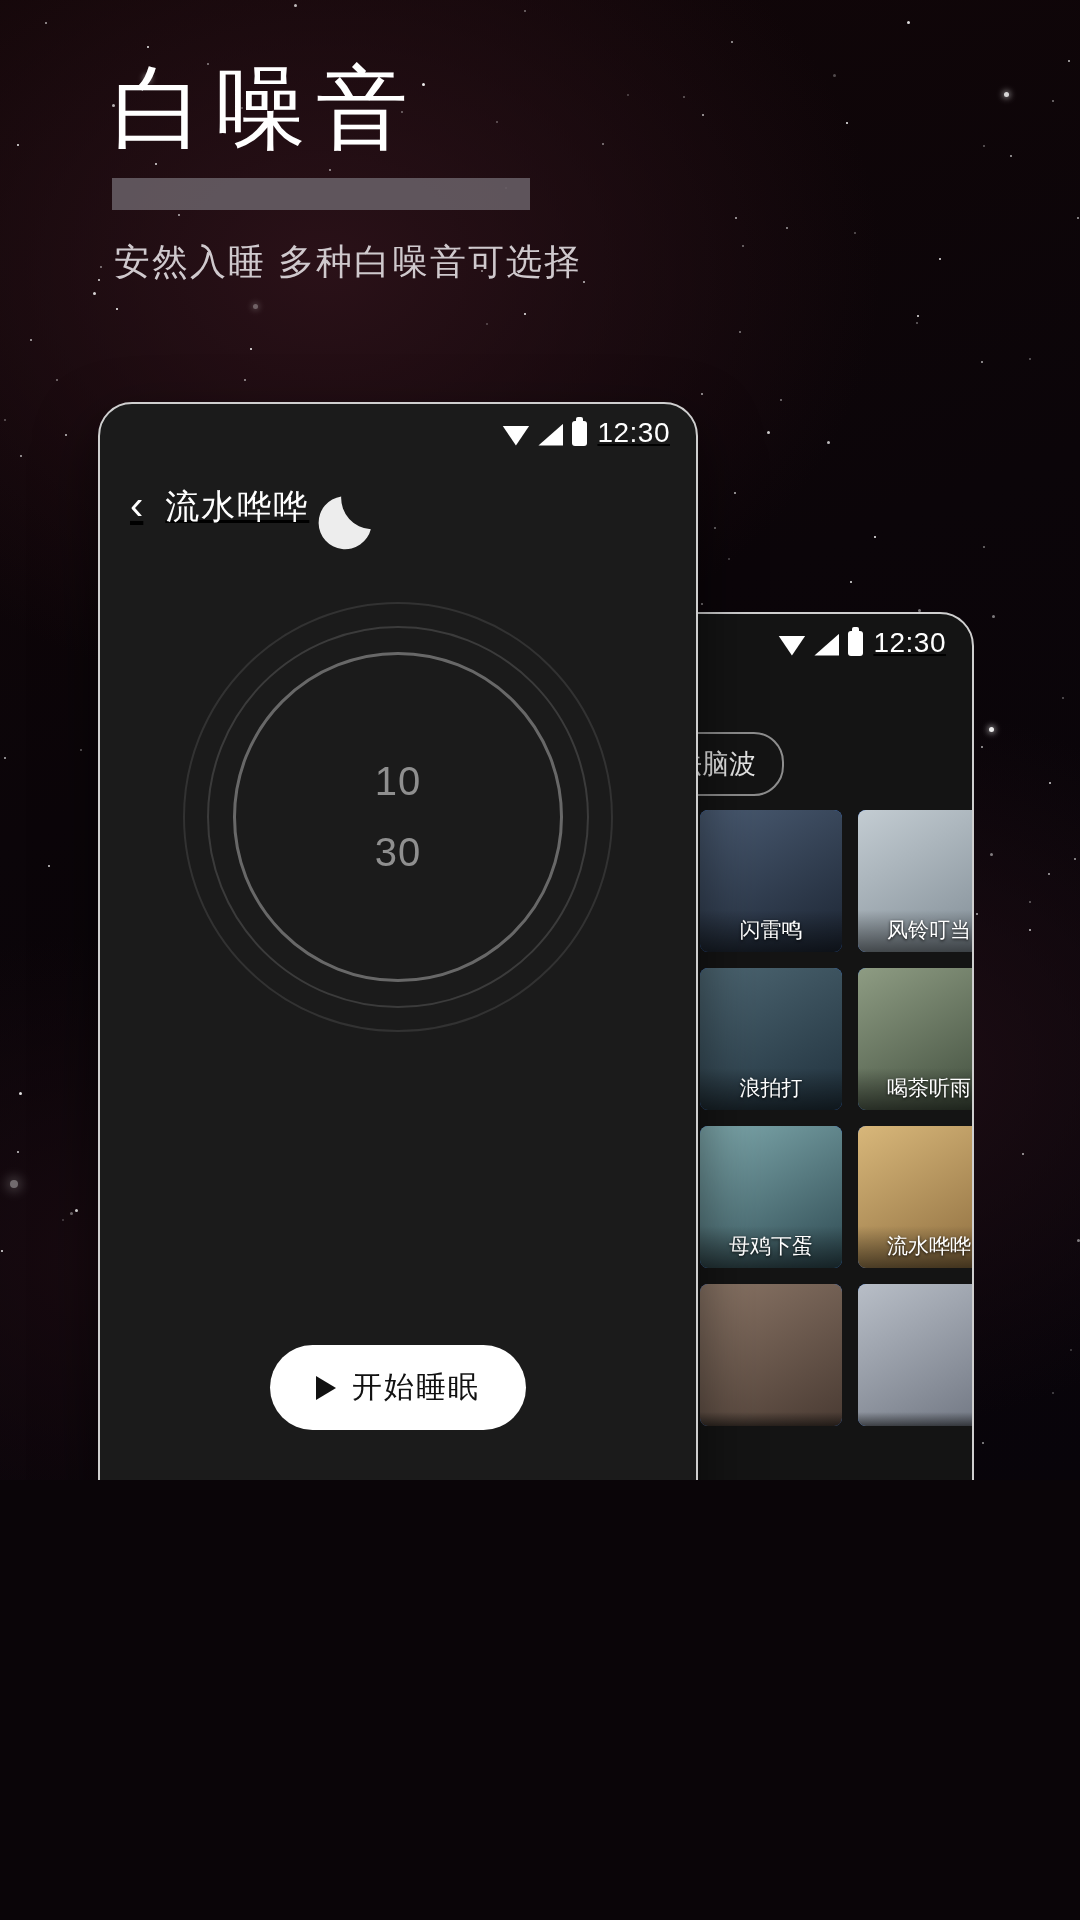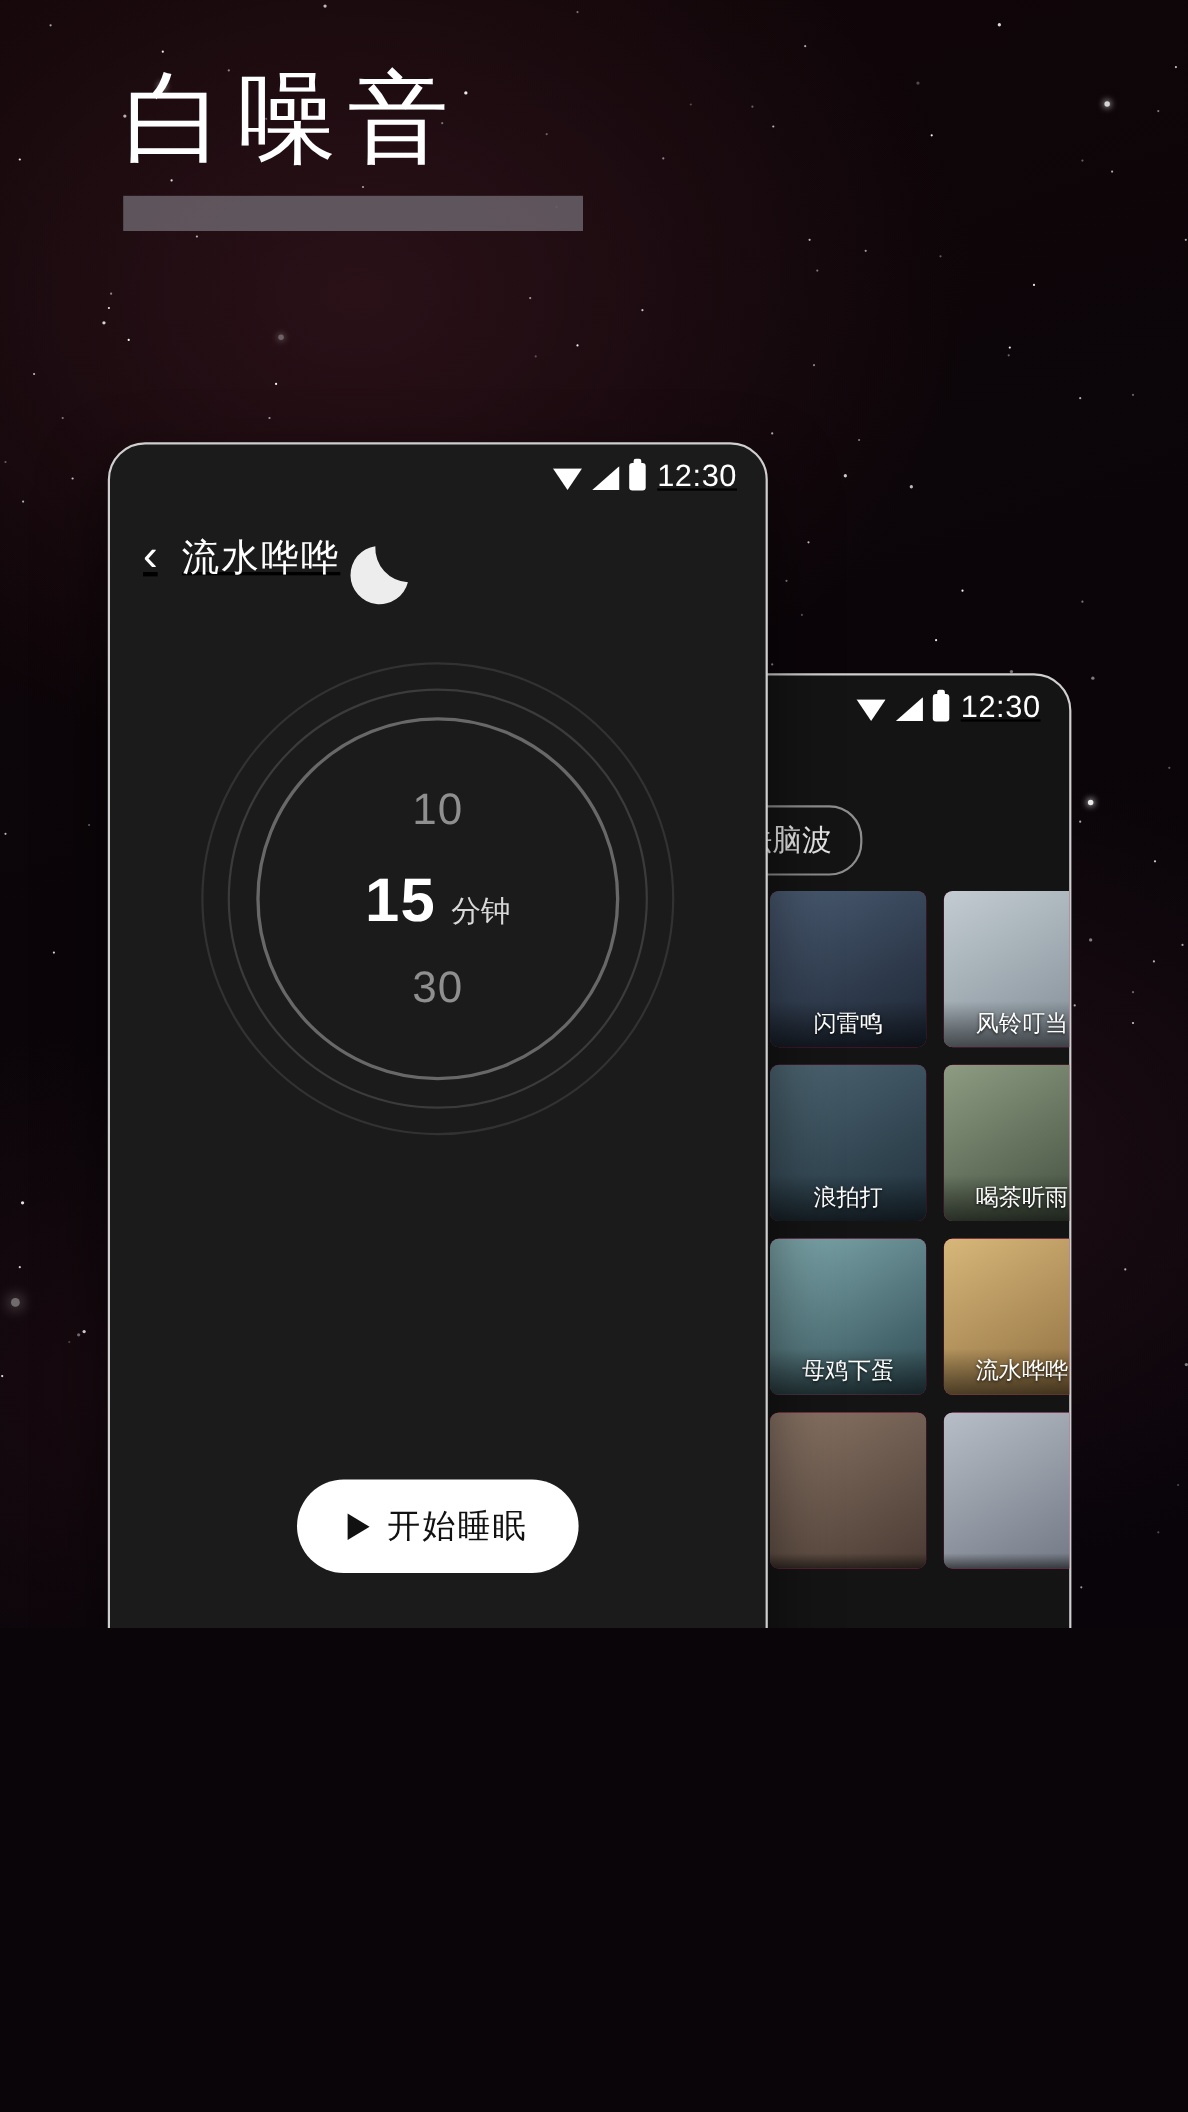--- a/index.html
+++ b/index.html
@@ -240,21 +240,21 @@
     display: grid;
     grid-template-columns: repeat(4, 142px);
     gap: 16px 16px;
     padding-left: 20px;
   }
   .cell {
     position: relative;
     width: 142px; height: 142px;
     border-radius: 8px;
     overflow: hidden;
-    background: #be185d;
+    background: #3b82f6;
   }
   .cell .art { position: absolute; inset: 0; }
   .cell .cap {
     position: absolute;
     left: 0; right: 0; bottom: 0;
     padding: 6px 4px 8px;
     text-align: center;
     font-size: 21px;
     color: #ffffff;
     text-shadow: 0 1px 3px rgba(0,0,0,.9);
@@ -542,20 +542,21 @@
       <div class="star" style="width: 2px; height: 2px; left: 466px; top: 580px; opacity: 0.54;"></div>
       <div class="star" style="width: 2px; height: 2px; left: 1029px; top: 358px; opacity: 0.37;"></div>
       <div class="star" style="width: 2px; height: 2px; left: 535px; top: 1048px; opacity: 0.35;"></div>
       <div class="star" style="width: 2px; height: 2px; left: 649px; top: 1246px; opacity: 0.63;"></div>
     </div>
 
   <div class="headline-wrap">
     <div class="headline-underline"></div>
     <div class="headline">白噪音</div>
   </div>
+  <div class="subhead">安然入睡 多种白噪音可选择</div>
 
   <div class="phone" id="phone-list">
     <div class="inner">
       <div class="statusbar">
         <div class="sb-icons">
           <span class="ico-wifi"></span>
           <span class="ico-signal"></span>
           <span class="ico-batt"></span>
         </div>
         <span class="sb-time">12:30</span>
@@ -679,24 +680,20 @@
     <svg class="moon" viewBox="0 0 100 100">
       <path d="M78 58 A34 34 0 1 1 40 16 A40 40 0 0 0 78 58 Z" fill="#ffffff" opacity="0.92"></path>
     </svg>
 
     <div class="dial-wrap">
       <div class="ring r1"></div>
       <div class="ring r2"></div>
       <div class="ring r3"></div>
       <div class="dial-values">
         <div class="dial-prev">10</div>
-        <div class="dial-current-row">
-          <span class="dial-current">15</span>
-          <span class="dial-unit">分钟</span>
-        </div>
         <div class="dial-next">30</div>
       </div>
     </div>
 
     <div class="start-btn">
       <span class="play-tri"></span>
       <span>开始睡眠</span>
     </div>
   </div>
 </div>

